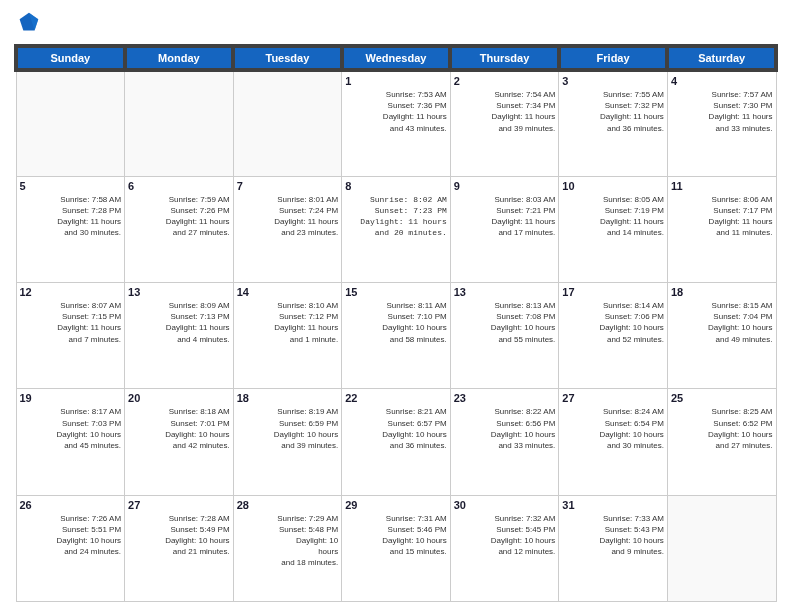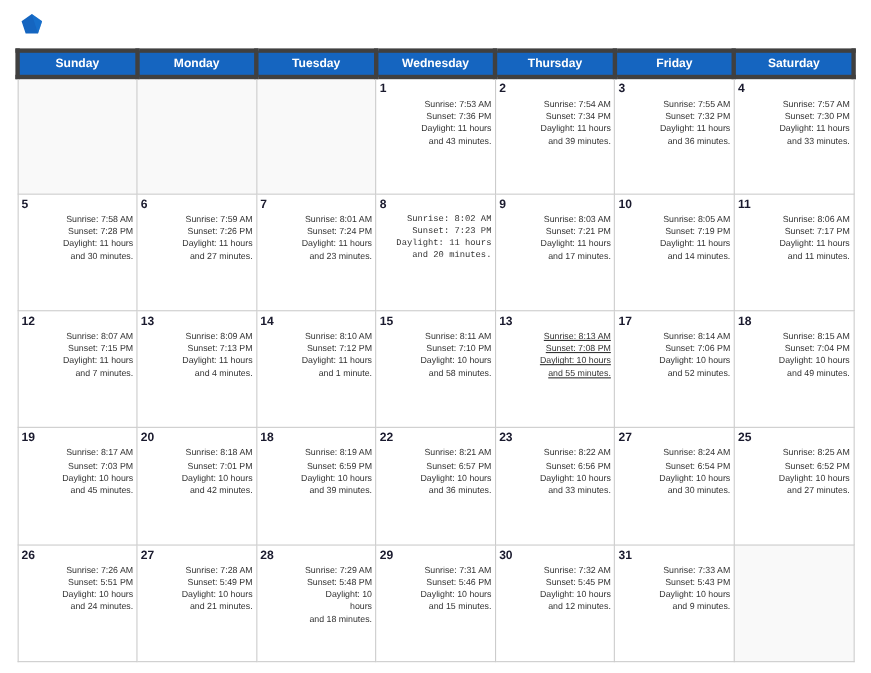--- a/index.html
+++ b/index.html
@@ -238,21 +238,21 @@
           </td>
           <td>
             <div class="day-num">15</div>
             <div class="day-info" style="white-space: pre-line;">Sunrise: 8:11 AM
 Sunset: 7:10 PM
 Daylight: 10 hours
 and 58 minutes.</div>
           </td>
           <td>
             <div class="day-num">13</div>
-            <div class="day-info" style="white-space: pre-line; text-decoration: underline;">Sunrise: 8:13 AM
+            <div class="day-info" style="white-space: pre-line;">Sunrise: 8:13 AM
 Sunset: 7:08 PM
 Daylight: 10 hours
 and 55 minutes.</div>
           </td>
           <td>
             <div class="day-num">17</div>
             <div class="day-info" style="white-space: pre-line;">Sunrise: 8:14 AM
 Sunset: 7:06 PM
 Daylight: 10 hours
 and 52 minutes.</div>

